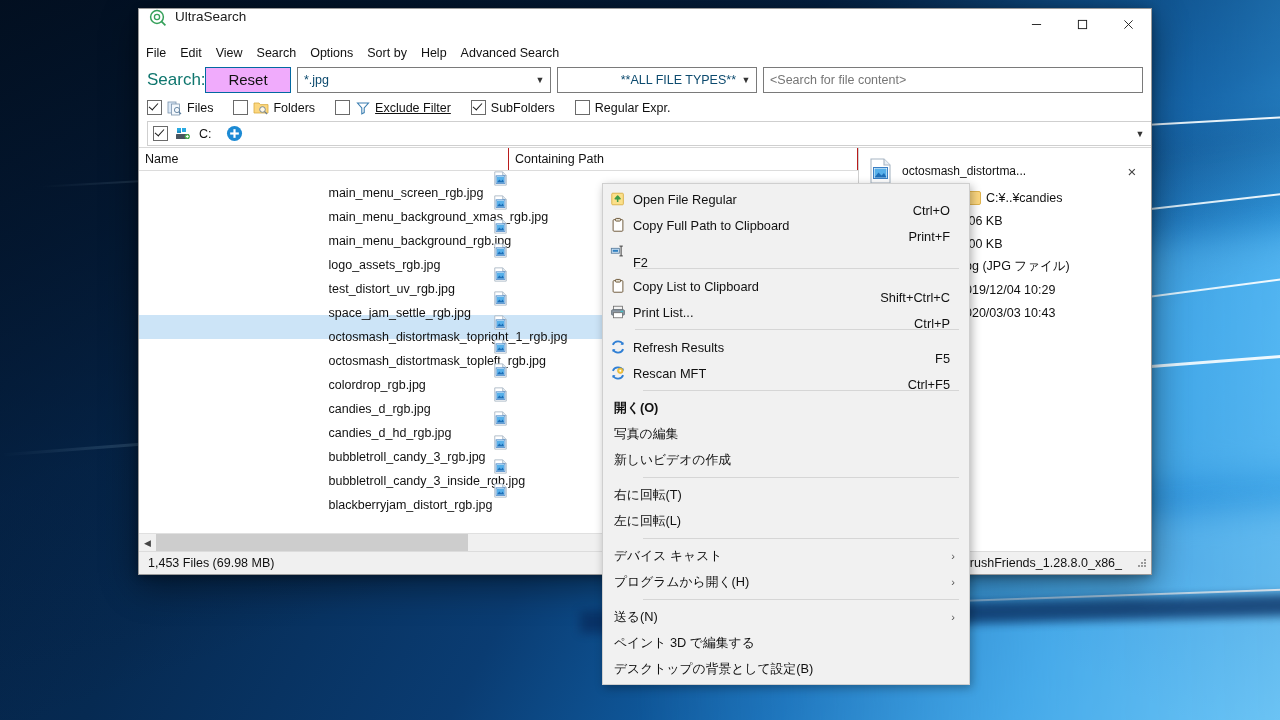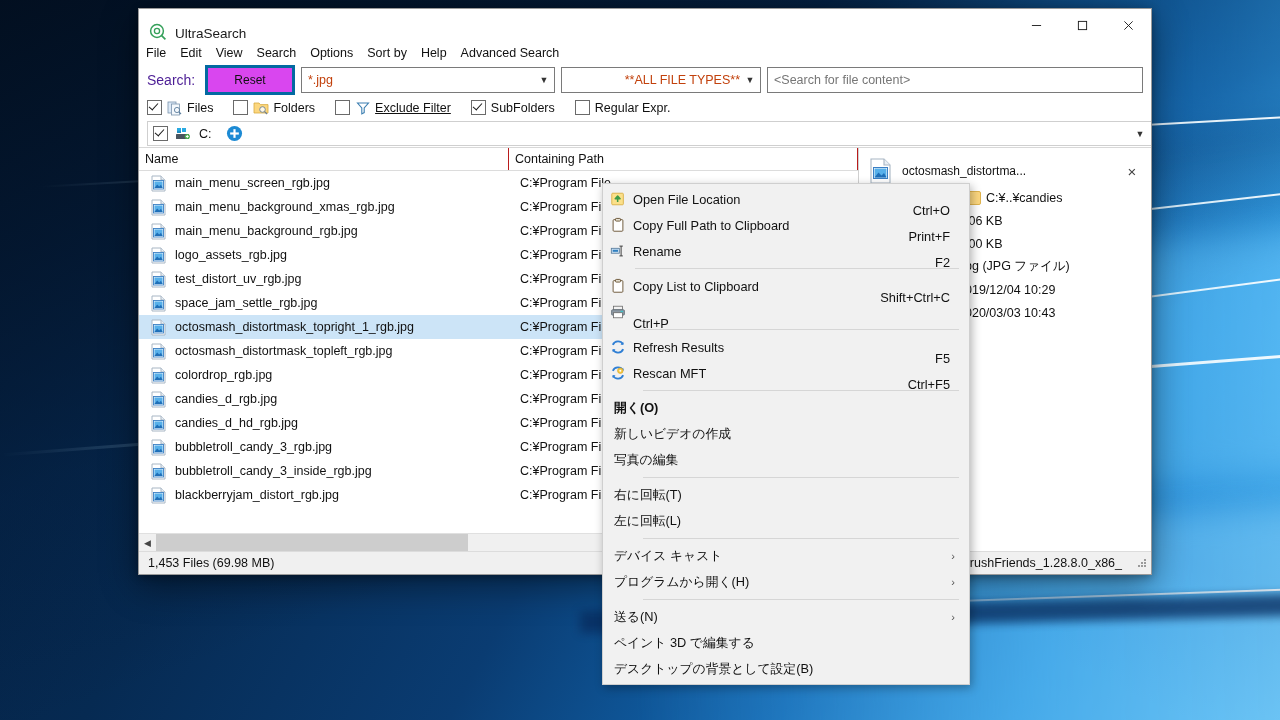--- a/index.html
+++ b/index.html
@@ -19,34 +19,34 @@
     background:linear-gradient(160deg, rgba(2,14,30,.92) 0%, rgba(3,20,42,.78) 22%, rgba(4,28,58,.42) 42%, rgba(0,0,0,0) 62%);}
   .streak{position:absolute;height:2px;background:linear-gradient(90deg,rgba(255,255,255,0) 0%,rgba(190,232,255,.55) 35%,rgba(225,245,255,.85) 70%,rgba(255,255,255,.95) 100%);filter:blur(.7px);}
   .band{position:absolute;filter:blur(16px);opacity:.5;}
   
   #window{
     position:absolute;left:138px;top:8px;width:1012px;height:565px;
     background:#ffffff;border:1px solid #9a9a9a;
     box-shadow:0 10px 34px rgba(0,0,0,.45),0 2px 8px rgba(0,0,0,.3);
     display:flex;flex-direction:column;
   }
-  #titlebar{height:32px;flex:0 0 32px;display:flex;align-items:flex-end;background:#ffffff;}
+  #titlebar{height:32px;flex:0 0 32px;display:flex;align-items:flex-start;background:#ffffff;}
   #app-icon{width:18px;height:18px;margin-left:10px;margin-right:8px;flex:0 0 18px;}
   #app-title{font-size:13.5px;color:#1a1a1a;flex:1;}
   .wbtn{width:46px;height:31px;display:flex;align-items:center;justify-content:center;}
   
   #menubar{height:23px;flex:0 0 23px;display:flex;align-items:center;background:#fff;}
   .mbitem{font-size:12.5px;color:#111;padding:2px 7px;white-space:nowrap;}
   
   #searchrow{height:31px;flex:0 0 31px;display:flex;align-items:center;padding:0 8px;gap:6px;background:#fff;}
-  #search-label{font-size:14px;color:#4c1d95;width:52px;}
-  #reset-btn{width:84px;height:24px;border:3px solid #0369a1;background:#d946ef;font-size:12px;color:#111;
+  #search-label{font-size:17px;color:#0f766e;width:52px;}
+  #reset-btn{width:84px;height:24px;border:1px solid #0369a1;background:#f0abfc;font-size:15px;color:#111;
     display:flex;align-items:center;justify-content:center;}
   .combo{height:24px;border:1px solid #7a7a7a;background:#fff;display:flex;align-items:center;position:relative;}
-  .combo .txt{font-size:12.5px;color:#c2410c;padding-left:6px;flex:1;white-space:nowrap;overflow:hidden;}
+  .combo .txt{font-size:12.5px;color:#0c4a6e;padding-left:6px;flex:1;white-space:nowrap;overflow:hidden;}
   .combo .arrow{width:20px;display:flex;align-items:center;justify-content:center;color:#333;font-size:9px;}
   #pattern-combo{width:252px;}
   #filetype-combo{width:198px;text-align:right;}
   #content-input{flex:1;height:24px;border:1px solid #7a7a7a;background:#fff;display:flex;align-items:center;}
   #content-input .ph{font-size:12.5px;color:#767676;padding-left:6px;}
   
   #checkrow{height:25px;flex:0 0 25px;display:flex;align-items:center;padding:0 8px;background:#fff;}
   .chkgrp{display:flex;align-items:center;margin-right:20px;}
   .cbox{width:13px;height:13px;border:1px solid #6a6a6a;background:#fff;margin-right:5px;position:relative;flex:0 0 13px;}
   .cbox.on:after{content:"";position:absolute;left:3px;top:0px;width:4px;height:8px;border:solid #1a1a1a;border-width:0 1.6px 1.6px 0;transform:rotate(42deg);}
@@ -60,21 +60,21 @@
   #add-drive{width:17px;height:17px;flex:0 0 17px;}
   #drive-arrow{width:22px;display:flex;align-items:center;justify-content:center;font-size:9px;color:#333;}
   
   #body{flex:1;display:flex;min-height:0;}
   #listpane{width:719px;flex:0 0 719px;display:flex;flex-direction:column;min-height:0;border-right:1px solid #d0d0d0;}
   #colhdr{height:22px;flex:0 0 22px;display:flex;background:#fff;border-bottom:1px solid #dcdcdc;}
   .col{font-size:12.5px;color:#111;display:flex;align-items:center;padding-left:6px;border-right:1px solid #b91c1c;}
   #col-name{width:363px;flex:0 0 363px;}
   #col-path{flex:1;}
   #rows{flex:1;overflow:hidden;background:#fff;}
-  .row{height:24px;display:flex;align-items:center;}
+  .row{height:24px;display:flex;align-items:center;flex-direction:column;}
   .row.sel{background:#cce4f7;}
   .ficon{width:15px;height:17px;margin:0 9px 0 12px;flex:0 0 15px;}
   .fname{font-size:12.5px;color:#111;width:340px;flex:0 0 340px;white-space:nowrap;overflow:hidden;}
   .fpath{font-size:12.5px;color:#111;white-space:nowrap;overflow:hidden;padding-left:5px;}
   #hscroll{height:17px;flex:0 0 17px;background:#f0f0f0;display:flex;align-items:center;border-top:1px solid #e0e0e0;}
   #hs-left{width:17px;height:17px;display:flex;align-items:center;justify-content:center;font-size:9px;color:#444;}
   #hs-track{flex:1;height:17px;background:#f0f0f0;position:relative;}
   #hs-thumb{position:absolute;left:0;top:0;height:17px;width:312px;background:#cdcdcd;}
   
   #preview{flex:1;background:#fff;display:flex;flex-direction:column;min-width:0;padding:8px 10px 0 10px;}
@@ -483,21 +483,21 @@
 </div>
 
 <div id="ctxmenu">
     <div class="mi">
       <span class="ico">
         <svg viewBox="0 0 18 18" width="16" height="16">
           <rect x="2" y="2.5" width="13" height="13" rx="1" fill="#fbe08a" stroke="#d9ae43" stroke-width="1"></rect>
           <path d="M8.6 12.5V7.2M8.6 5.6l2.7 3H5.9z" fill="#3c9b46" stroke="#3c9b46" stroke-width="1.7" stroke-linejoin="round"></path>
         </svg>
       </span>
-      <span class="lbl">Open File Location</span>
+      <span class="lbl">Open File Regular</span>
       <span class="acc">Ctrl+O</span>
     </div>
     <div class="mi">
       <span class="ico">
         <svg viewBox="0 0 18 18" width="16" height="16">
           <rect x="3.5" y="3" width="11" height="13" rx="1" fill="#fff" stroke="#6f5a3c" stroke-width="1.1"></rect>
           <rect x="6.2" y="1.6" width="5.6" height="3" rx=".8" fill="#e6e0d2" stroke="#6f5a3c" stroke-width="1.1"></rect>
         </svg>
       </span>
       <span class="lbl">Copy Full Path to Clipboard</span>
@@ -506,21 +506,20 @@
     <div class="mi">
       <span class="ico">
         <svg viewBox="0 0 18 18" width="16" height="16">
           <rect x="1.5" y="6" width="9" height="5.5" fill="#cfe3f5" stroke="#5b7f9f" stroke-width="1"></rect>
           <rect x="3" y="7.6" width="6" height="2.3" fill="#2f7fc0"></rect>
           <line x1="12.5" y1="3.5" x2="12.5" y2="14.5" stroke="#4a4a4a" stroke-width="1.2"></line>
           <line x1="10.6" y1="3.5" x2="14.4" y2="3.5" stroke="#4a4a4a" stroke-width="1.2"></line>
           <line x1="10.6" y1="14.5" x2="14.4" y2="14.5" stroke="#4a4a4a" stroke-width="1.2"></line>
         </svg>
       </span>
-      <span class="lbl">Rename</span>
       <span class="acc">F2</span>
     </div>
     <div class="msep"></div>
     <div class="mi">
       <span class="ico">
         <svg viewBox="0 0 18 18" width="16" height="16">
           <rect x="3.5" y="3" width="11" height="13" rx="1" fill="#fff" stroke="#6f5a3c" stroke-width="1.1"></rect>
           <rect x="6.2" y="1.6" width="5.6" height="3" rx=".8" fill="#e6e0d2" stroke="#6f5a3c" stroke-width="1.1"></rect>
         </svg>
       </span>
@@ -529,20 +528,21 @@
     </div>
     <div class="mi">
       <span class="ico">
         <svg viewBox="0 0 18 18" width="16" height="16">
           <rect x="4" y="2.5" width="10" height="4" fill="#f2f2f2" stroke="#6a6a6a" stroke-width=".9"></rect>
           <rect x="1.8" y="6.5" width="14.4" height="6" rx="1" fill="#8e9aa5" stroke="#5d6973" stroke-width=".9"></rect>
           <rect x="4" y="9.8" width="10" height="5.7" fill="#fff" stroke="#6a6a6a" stroke-width=".9"></rect>
           <rect x="11.8" y="7.6" width="3" height="1.6" fill="#3fc1c9"></rect>
         </svg>
       </span>
+      <span class="lbl">Print List...</span>
       <span class="acc">Ctrl+P</span>
     </div>
     <div class="msep"></div>
     <div class="mi">
       <span class="ico">
         <svg viewBox="0 0 18 18" width="16" height="16">
           <path d="M3.2 6.6A6.3 6.3 0 0 1 14.6 6" fill="none" stroke="#2f7fd4" stroke-width="2.1"></path>
           <path d="M14.9 3.2l.3 3.4-3.4-.2z" fill="#2f7fd4"></path>
           <path d="M14.8 11.4A6.3 6.3 0 0 1 3.4 12" fill="none" stroke="#2f7fd4" stroke-width="2.1"></path>
           <path d="M3.1 14.8l-.3-3.4 3.4.2z" fill="#2f7fd4"></path>
@@ -563,24 +563,24 @@
         </svg>
       </span>
       <span class="lbl">Rescan MFT</span>
       <span class="acc">Ctrl+F5</span>
     </div>
     <div class="msep jp"></div>
     <div class="mi jp">
       <span class="lbl" style="font-weight:bold">開く(O)</span>
     </div>
     <div class="mi jp">
+      <span class="lbl">写真の編集</span>
+    </div>
+    <div class="mi jp">
       <span class="lbl">新しいビデオの作成</span>
-    </div>
-    <div class="mi jp">
-      <span class="lbl">写真の編集</span>
     </div>
     <div class="msep jp"></div>
     <div class="mi jp">
       <span class="lbl">右に回転(T)</span>
     </div>
     <div class="mi jp">
       <span class="lbl">左に回転(L)</span>
     </div>
     <div class="msep jp"></div>
     <div class="mi jp">

